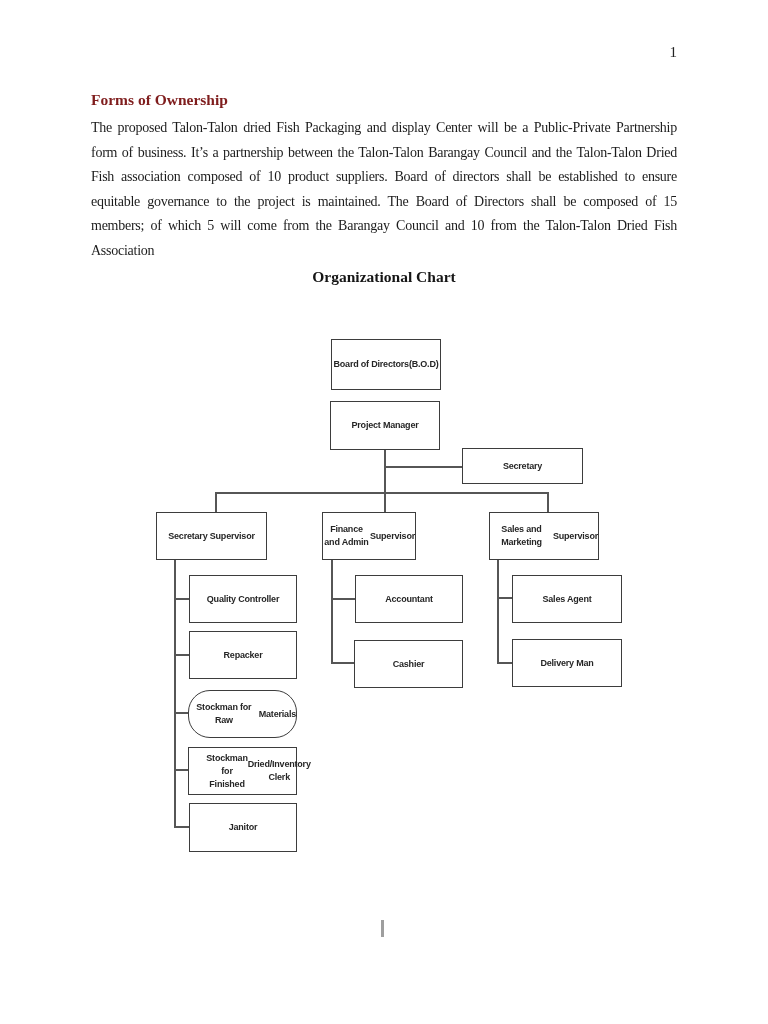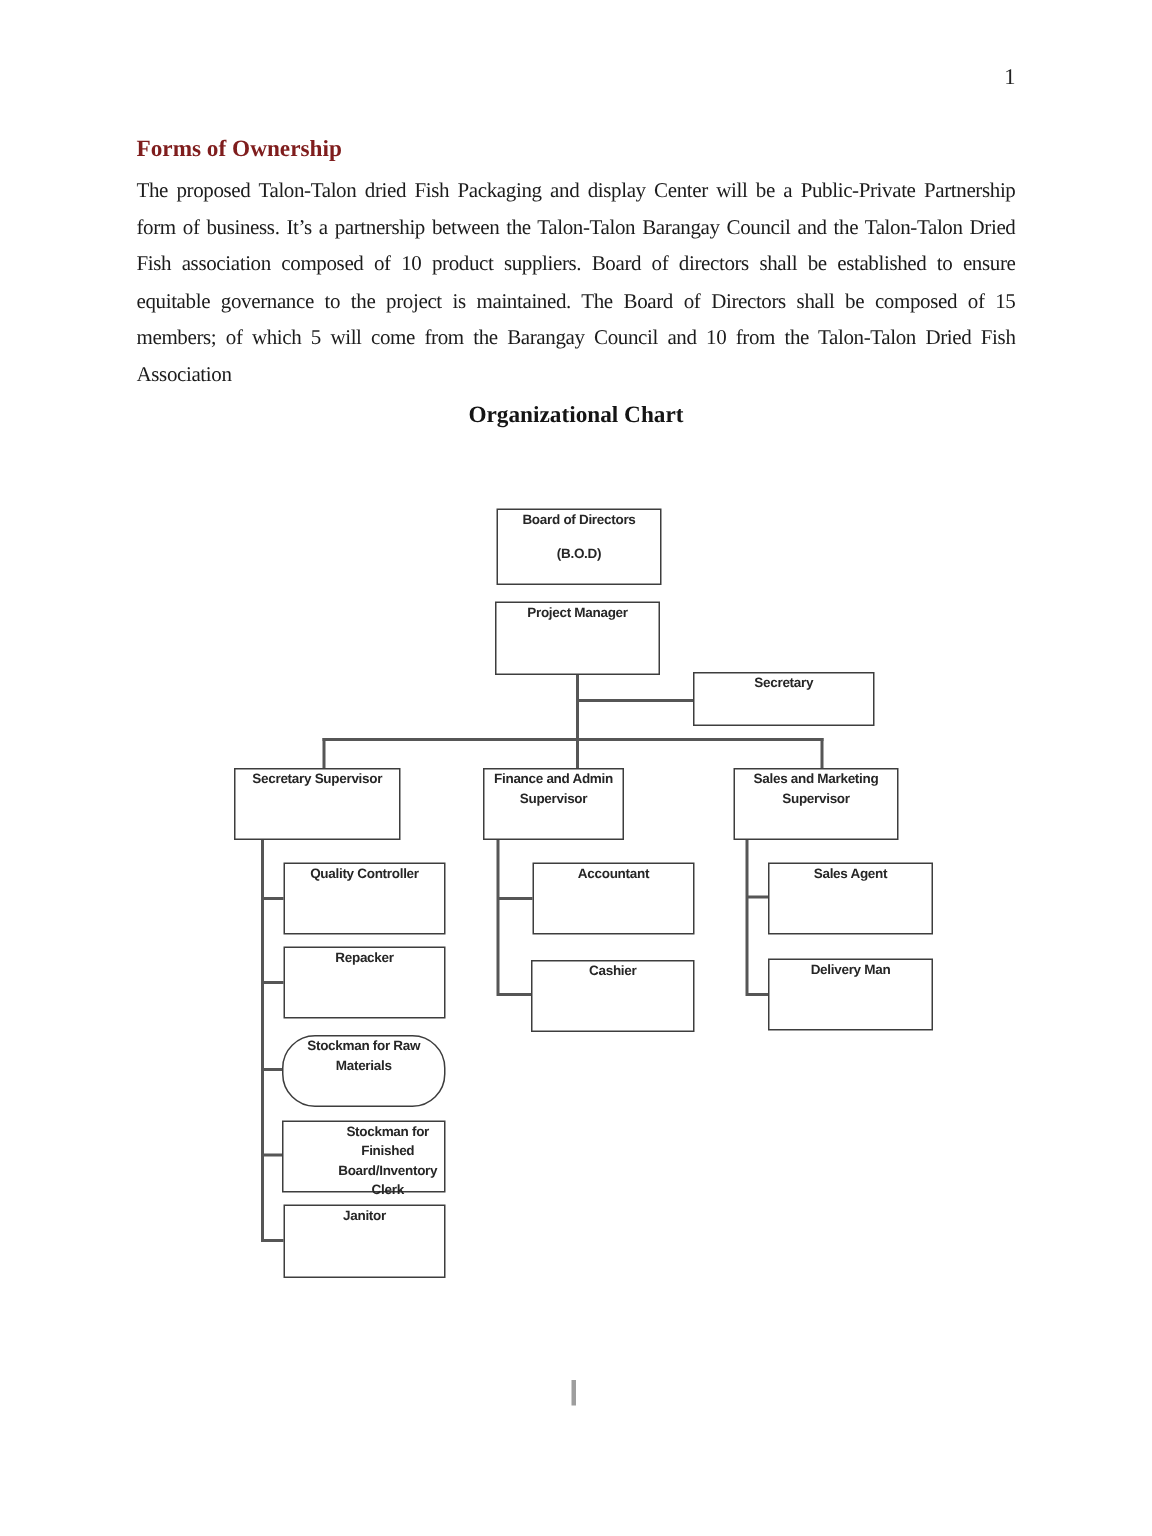--- a/index.html
+++ b/index.html
@@ -23,21 +23,21 @@
   .para-line{text-align:justify;text-align-last:justify;white-space:nowrap;overflow:hidden;}
   .para-line.last{text-align-last:left;}
   .chart-title{
     position:absolute;top:268px;left:0;width:768px;text-align:center;
     font-size:15.5px;font-weight:bold;color:#151515;
   }
   
   .org-chart{position:absolute;top:0;left:0;width:768px;height:1024px;}
   .node{
     position:absolute;box-sizing:border-box;border:1.5px solid #3d3d3d;background:#fff;
-    display:flex;flex-direction:column;align-items:center;justify-content:flex-start;
+    display:flex;flex-direction:row;align-items:center;justify-content:center;
     text-align:center;font-family:"Liberation Sans", sans-serif;
     font-size:9px;font-weight:bold;color:#262626;letter-spacing:-0.2px;line-height:13px;
     z-index:2;
   }
   .node.gapped{row-gap:10px;}
   .cline{position:absolute;background:#565656;z-index:1;}
   .text-cursor{position:absolute;left:381px;top:920px;width:3px;height:17px;background:#9e9e9e;}
 </style>
 </head>
 <body>
@@ -112,21 +112,21 @@
     <span>Repacker</span>
   </div>
 
   <div class="node" style="left:188px;top:690px;width:109px;height:48px;border-radius:22px;">
     <span>Stockman for Raw</span>
     <span>Materials</span>
   </div>
 
   <div class="node" style="left:188px;top:747px;width:109px;height:48px;padding-left:32px;">
     <span>Stockman for Finished</span>
-    <span>Board/Inventory Clerk</span>
+    <span>Dried/Inventory Clerk</span>
   </div>
 
   <div class="node" style="left:189px;top:803px;width:108px;height:49px;">
     <span>Janitor</span>
   </div>
 
   <div class="node" style="left:355px;top:575px;width:108px;height:48px;">
     <span>Accountant</span>
   </div>
 

